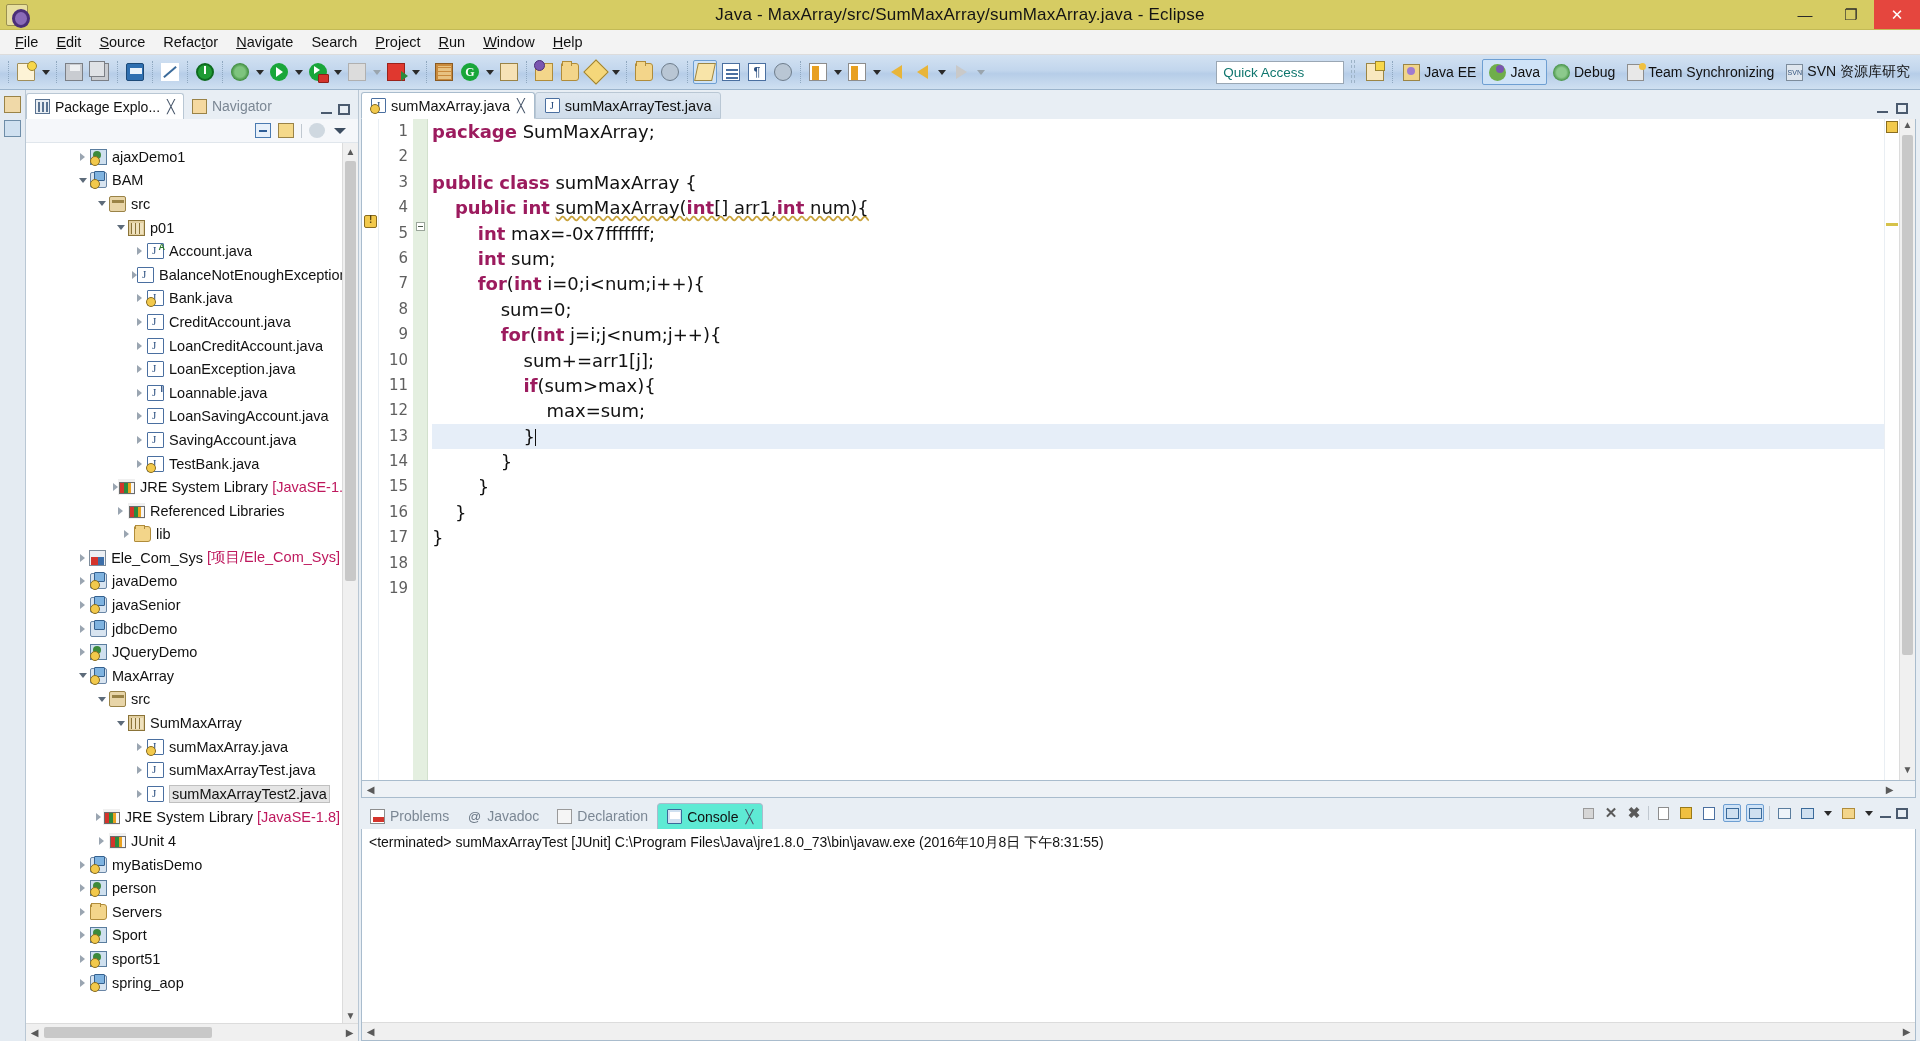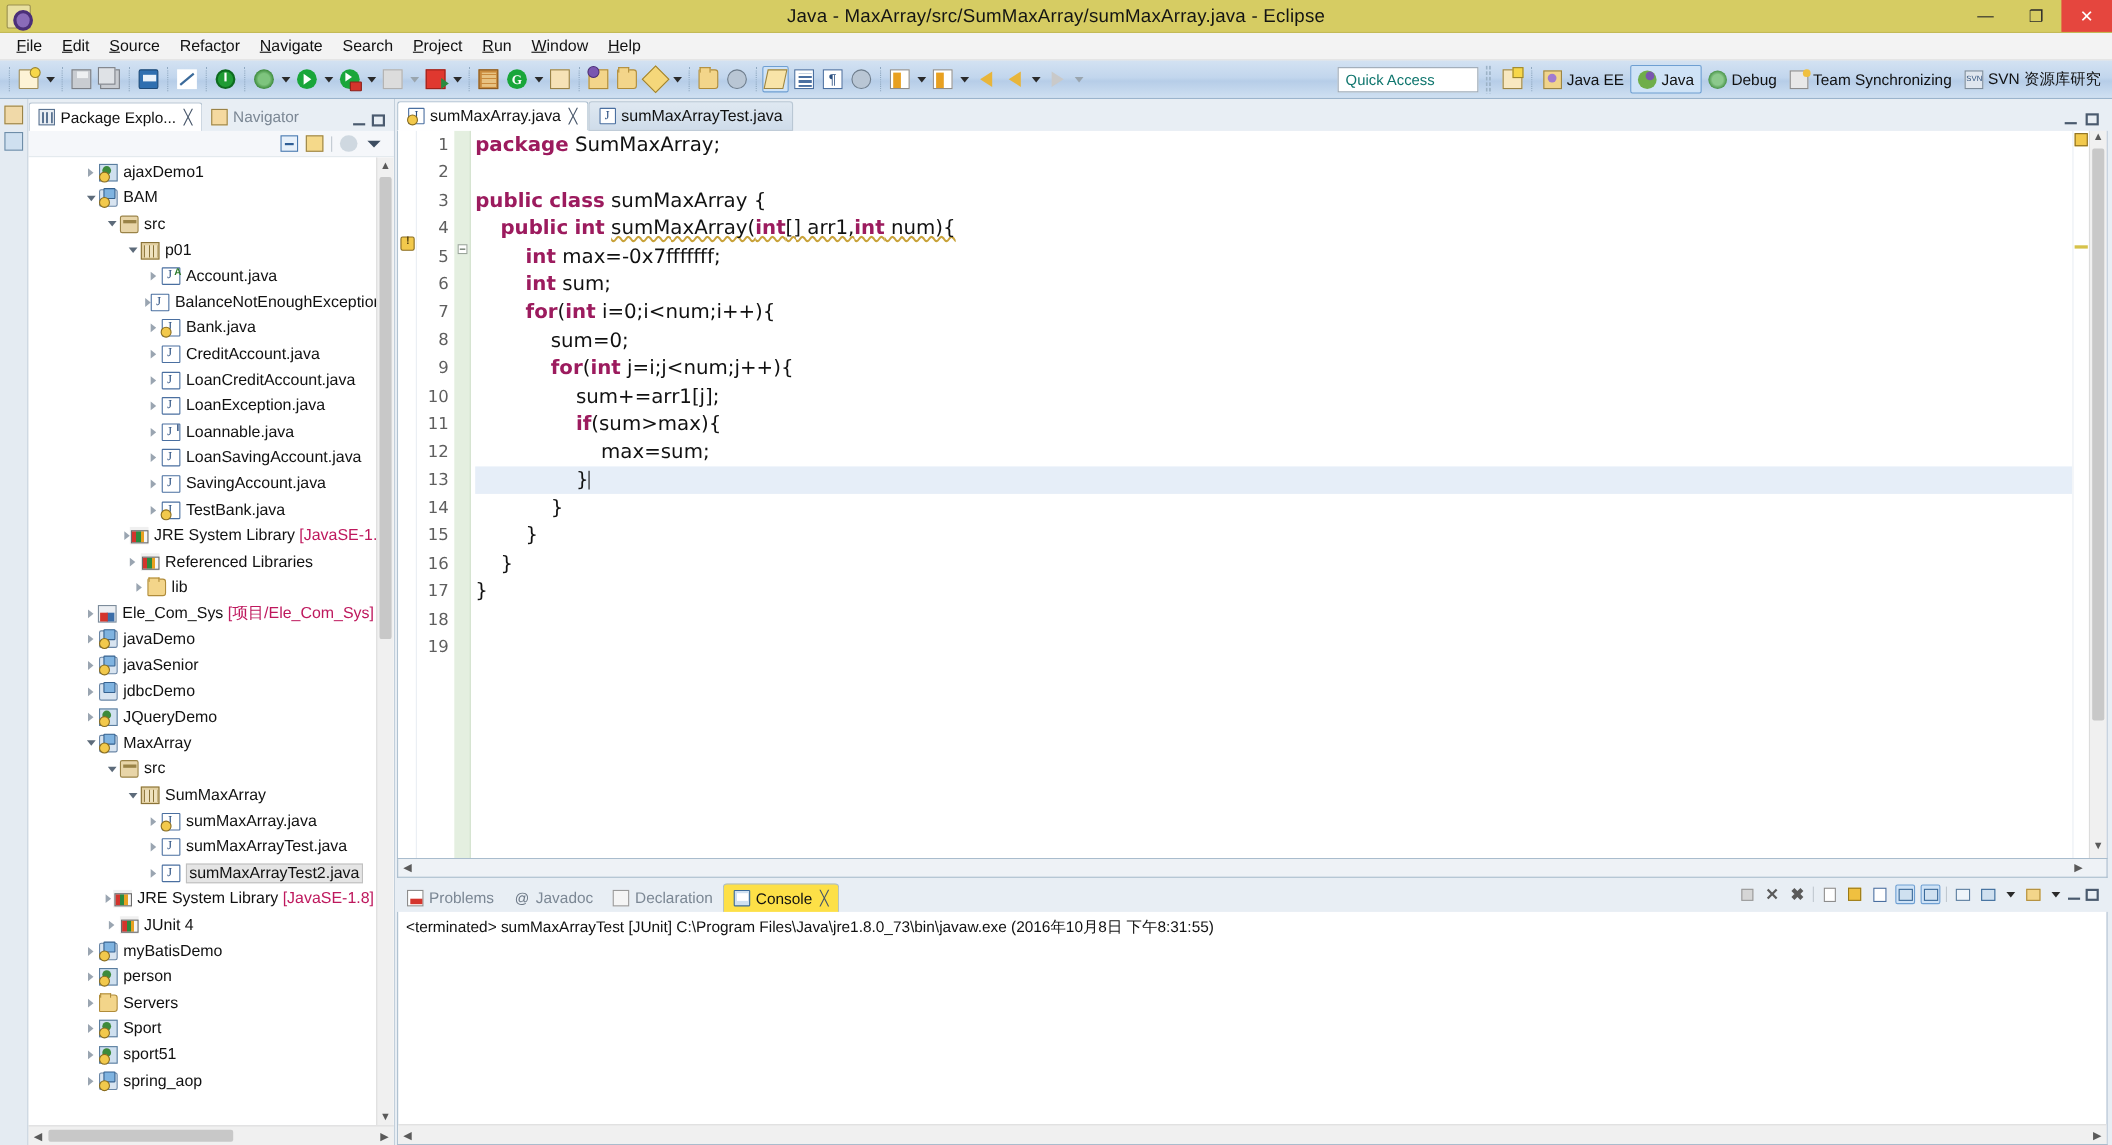--- a/index.html
+++ b/index.html
@@ -331,21 +331,21 @@
 
   .editor-hscroll { height: 17px; background: #eef2f6;
     border: 1px solid #a9bccd; border-top: none; display: flex;
     align-items: center; position: relative; }
 
   
   #console-stack { flex: 1; margin: 3px 4px 0 2px; display: flex; flex-direction: column; }
   .ctabs { height: 28px; display: flex; align-items: flex-end; background: #e8eef4; }
   .ctab { display: flex; align-items: center; gap: 5px; height: 26px;
     padding: 0 9px; font-size: 14px; color: #7b8794; }
-  .ctab.active { background: #fde047; border: 1px solid #a9bccd;
+  .ctab.active { background: #5eead4; border: 1px solid #a9bccd;
     border-bottom: none; border-radius: 4px 4px 0 0; color: #111; }
   .ci { width: 15px; height: 15px; position: relative; display:block; }
   .ci-problems { background:#fff; border:1px solid #8d8d8d; }
   .ci-problems::after{content:"";position:absolute;left:2px;bottom:1px;width:11px;height:5px;
     background:#d4342c;}
   .ci-javadoc { color:#6b7785; font-size:13px; line-height:15px; text-align:center; }
   .ci-decl { background:#f5f5f5; border:1px solid #9a9a9a; }
   .ci-console { background:#cfe0f0; border:1px solid #3a6a9a; border-radius:1px; }
   .ci-console::after{content:"";position:absolute;left:2px;top:2px;width:10px;height:7px;background:#fff;}
   .ctabs-right { margin-left: auto; display: flex; align-items: center;

